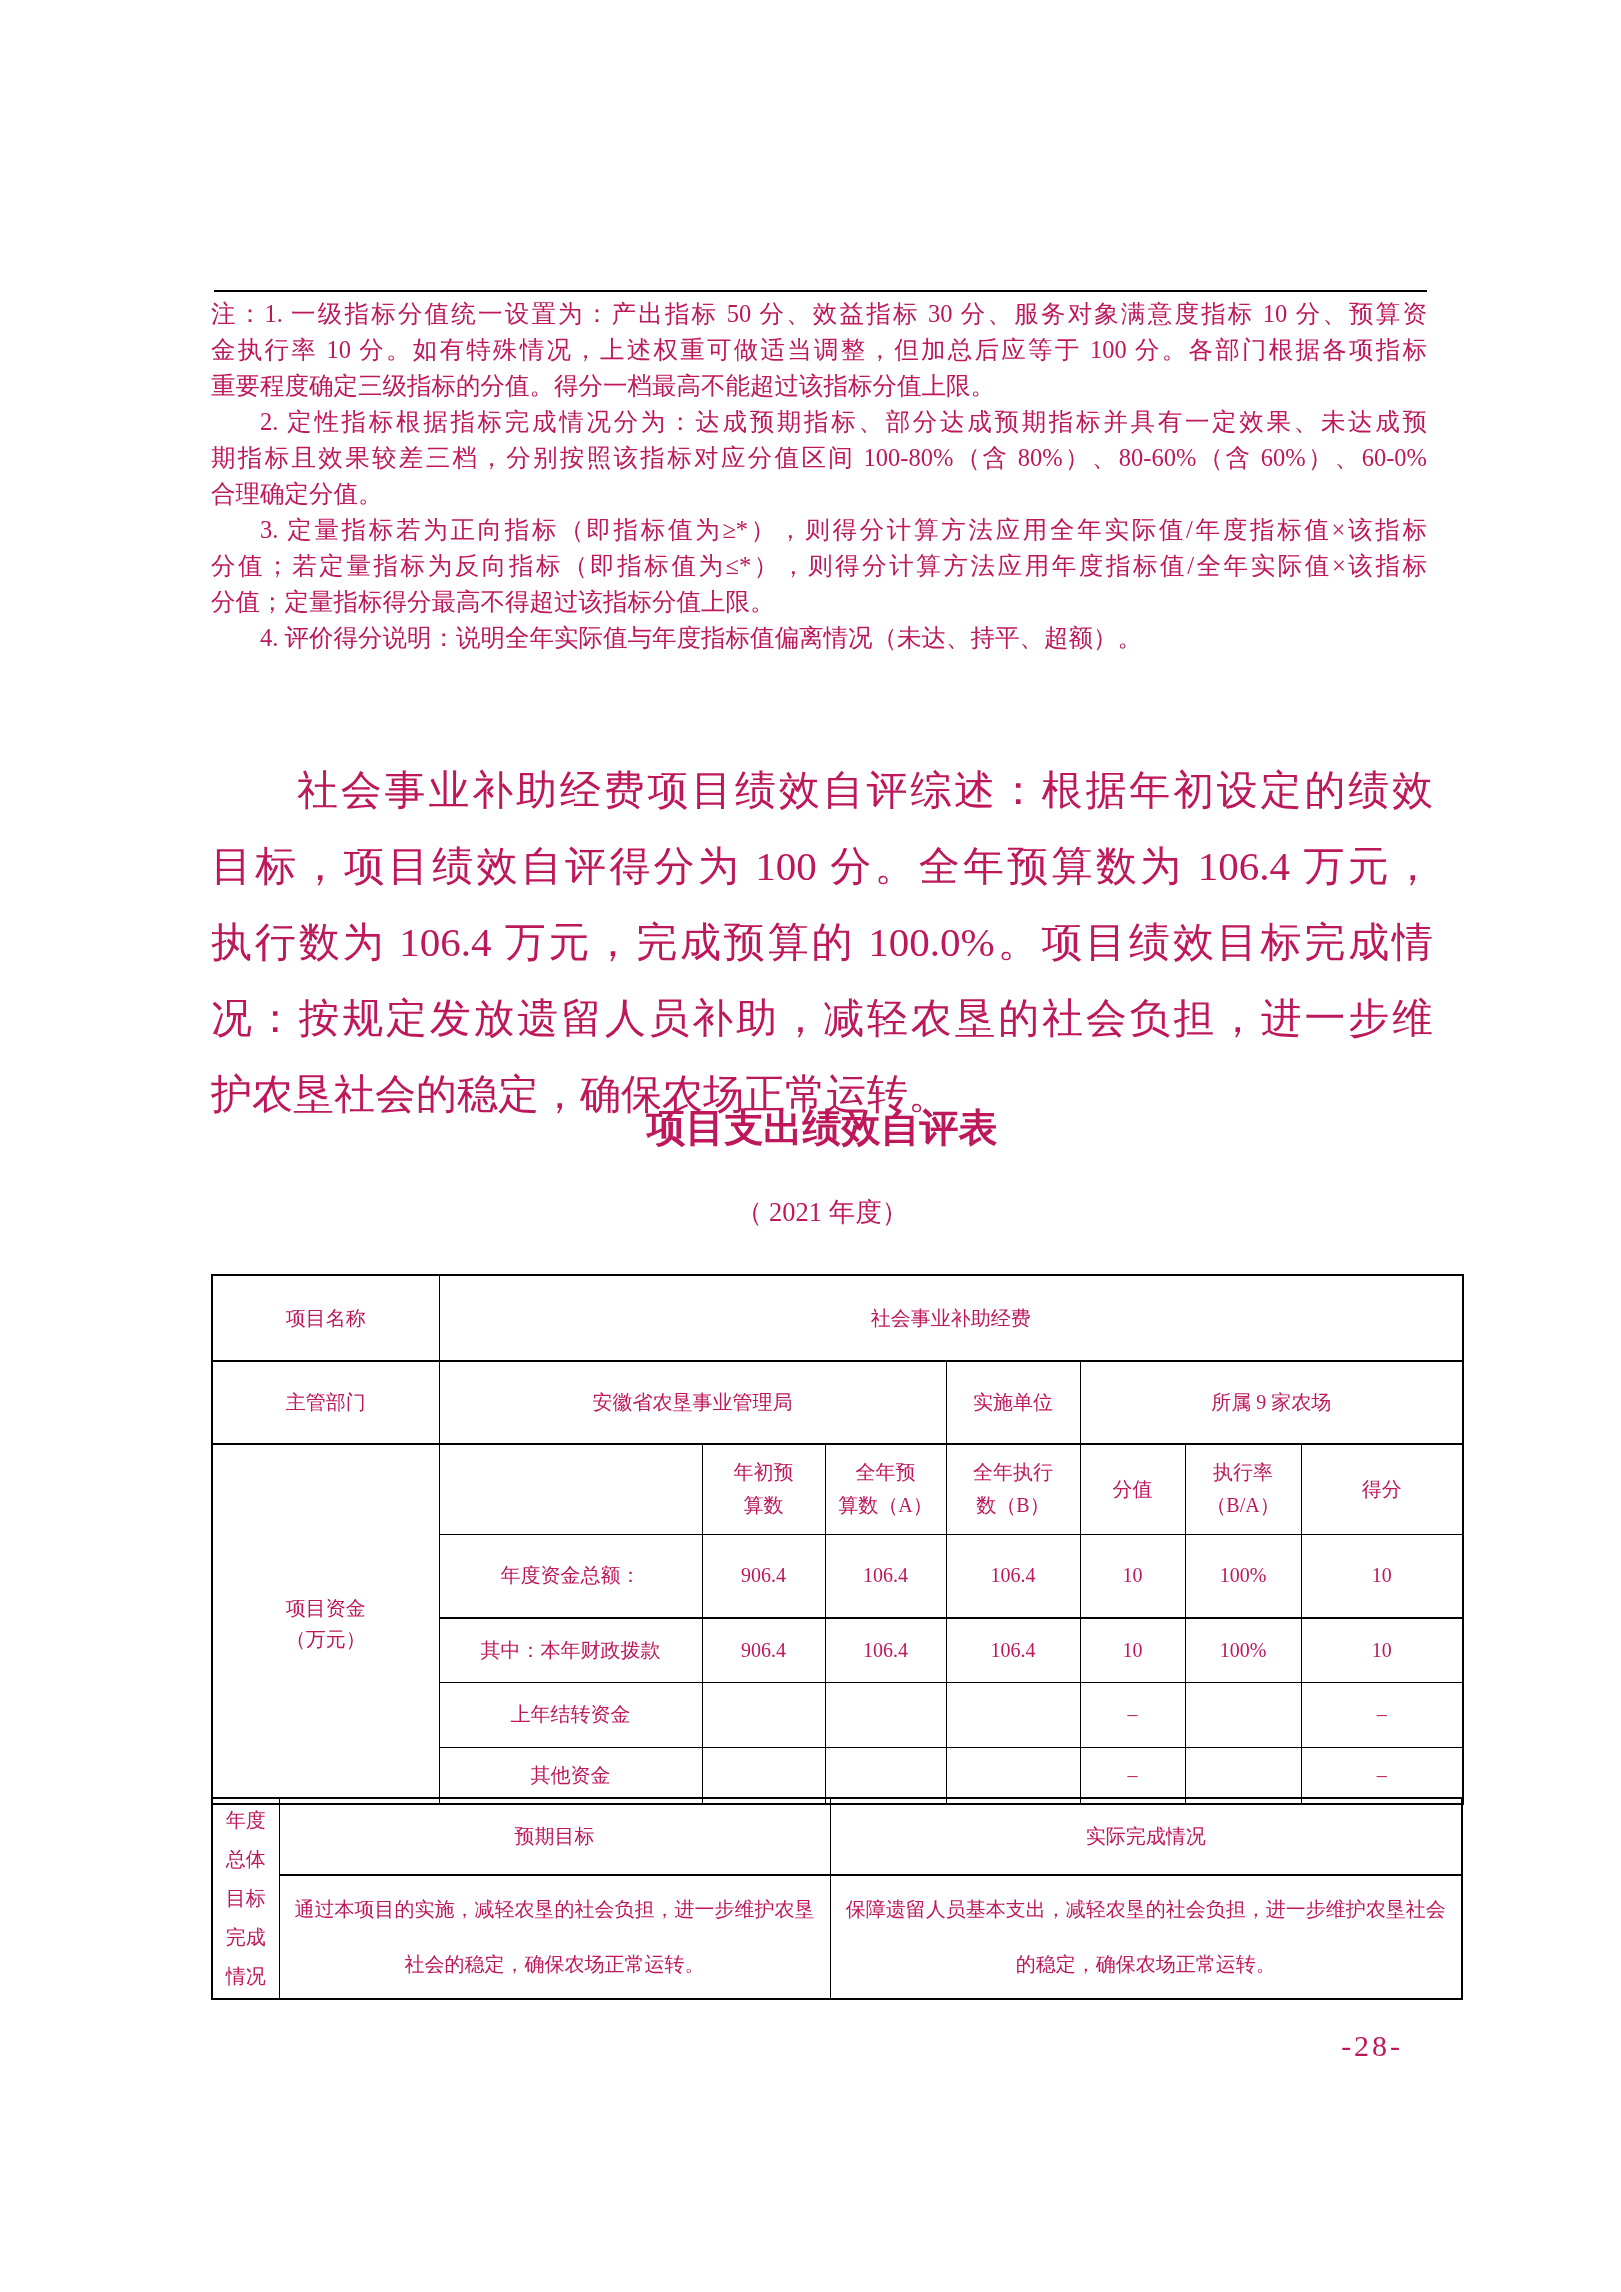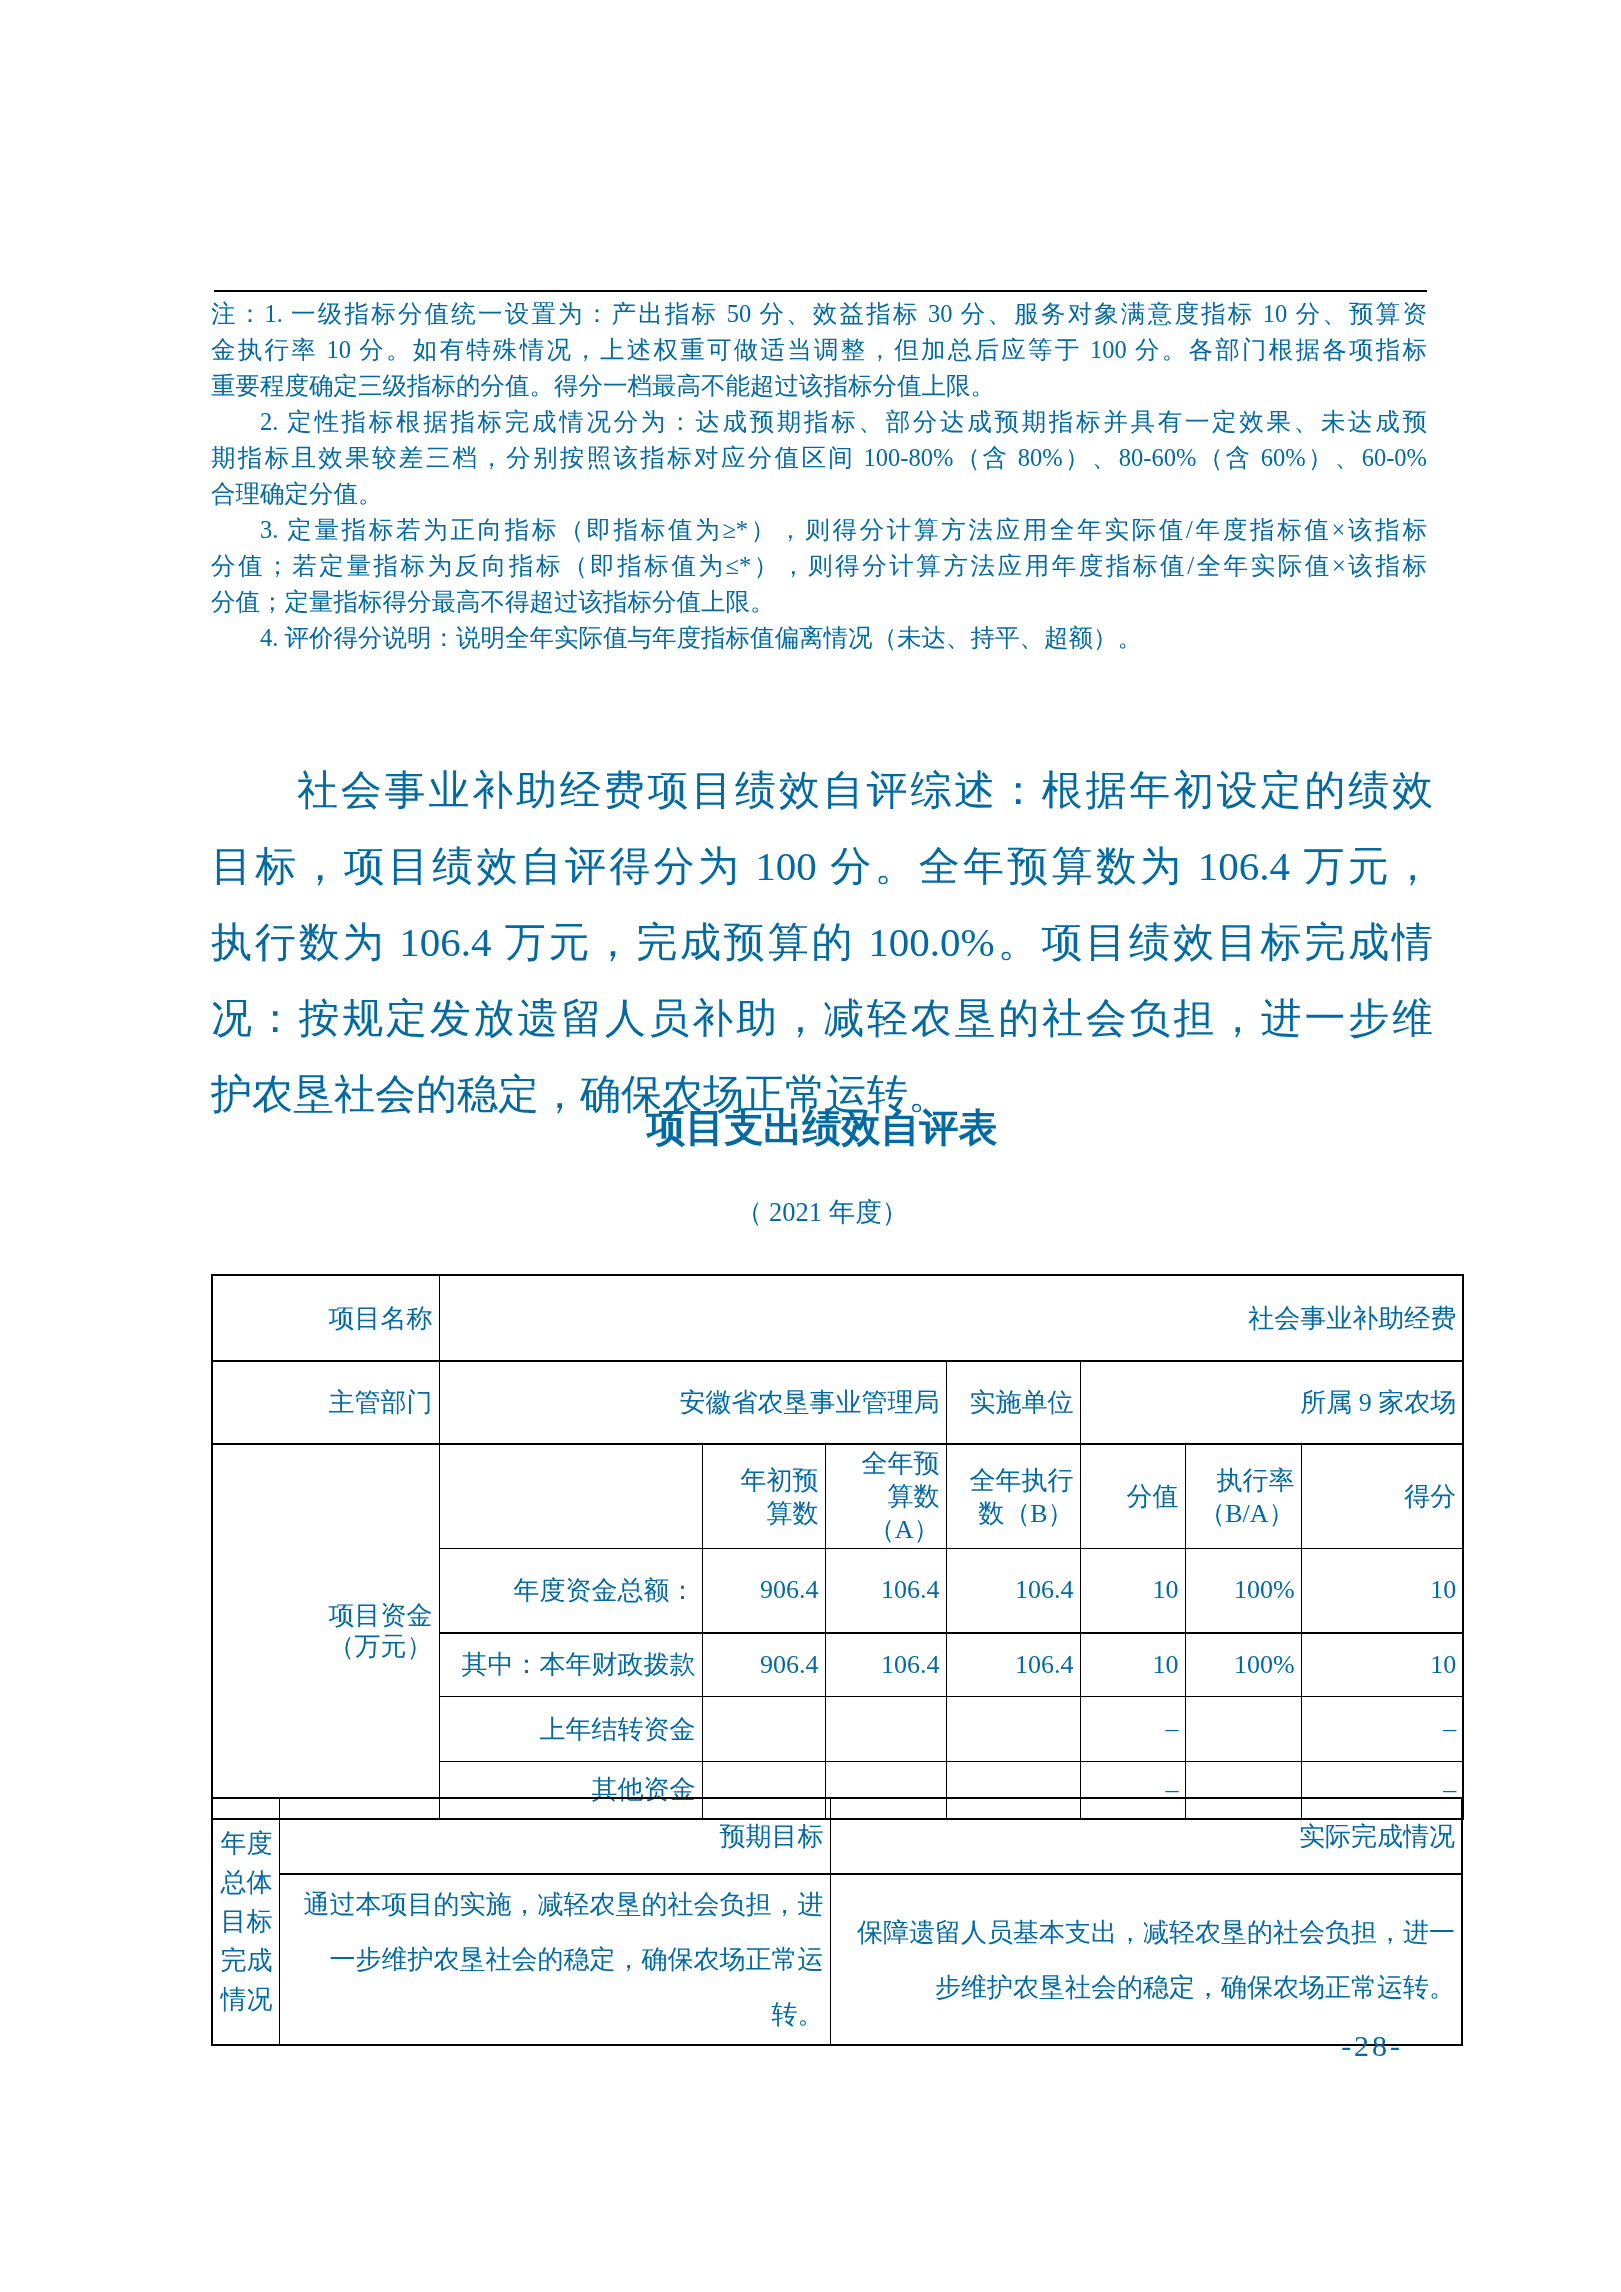--- a/index.html
+++ b/index.html
@@ -1,18 +1,18 @@
 <!DOCTYPE html>
 <html><head>
 <meta charset="utf-8">
 <style>
   html,body{margin:0;padding:0;background:#ffffff;}
   .page{
     position:relative;width:1621px;height:2293px;background:#ffffff;
-    font-family:"Liberation Serif","DejaVu Serif",serif;color:#0369a1;overflow:hidden;
+    font-family:"Liberation Serif","DejaVu Serif",serif;color:#be185d;overflow:hidden;
   }
   .rule{position:absolute;left:214px;top:290px;width:1213px;height:2px;background:#000;}
 
   
   .notes{position:absolute;left:211px;top:296px;width:1216px;}
   .note-line{font-size:24.5px;line-height:36px;white-space:normal;}
   .note-line.fill{text-align:justify;text-align-last:justify;}
   .note-line.indent{text-indent:49px;}
 
   
@@ -24,21 +24,21 @@
   
   .tbl-title{position:absolute;left:211px;top:1101px;width:1222px;text-align:center;
     font-family:"Liberation Sans","DejaVu Sans",sans-serif;font-weight:bold;font-size:39px;}
   .tbl-subtitle{position:absolute;left:211px;top:1194px;width:1222px;text-align:center;font-size:26.5px;}
 
   
   table.t{position:absolute;left:211px;border-collapse:collapse;table-layout:fixed;
     border:2.9px solid #000;}
   table.t-upper{top:1274px;width:1250px;}
   table.t-lower{top:1797px;width:1250px;}
-  table.t td{border:1px solid #000;font-size:26px;text-align:right;vertical-align:middle;
+  table.t td{border:1px solid #000;font-size:20px;text-align:center;vertical-align:middle;
     padding:2px 5.9px;overflow:hidden;}
   tr.thick > td{border-bottom:2.9px solid #000;}
   td.pre{white-space:pre-line;}
   td.lbl-left{text-align:left;padding-left:7.8px;}
   td.lbl-tight{text-align:left;padding-left:3.9px;padding-right:2px;}
   td.lbl-right{text-align:right;padding-right:9.8px;}
   td.hdr{line-height:33px;}
   td.group{line-height:31px;}
   td.side{font-size:24.5px;line-height:39px;padding:2px 3.9px;}
   td.body-cell{font-size:24.5px;line-height:55px;text-align:left;vertical-align:middle;padding:3.9px 9.8px;margin-top:20px;}

